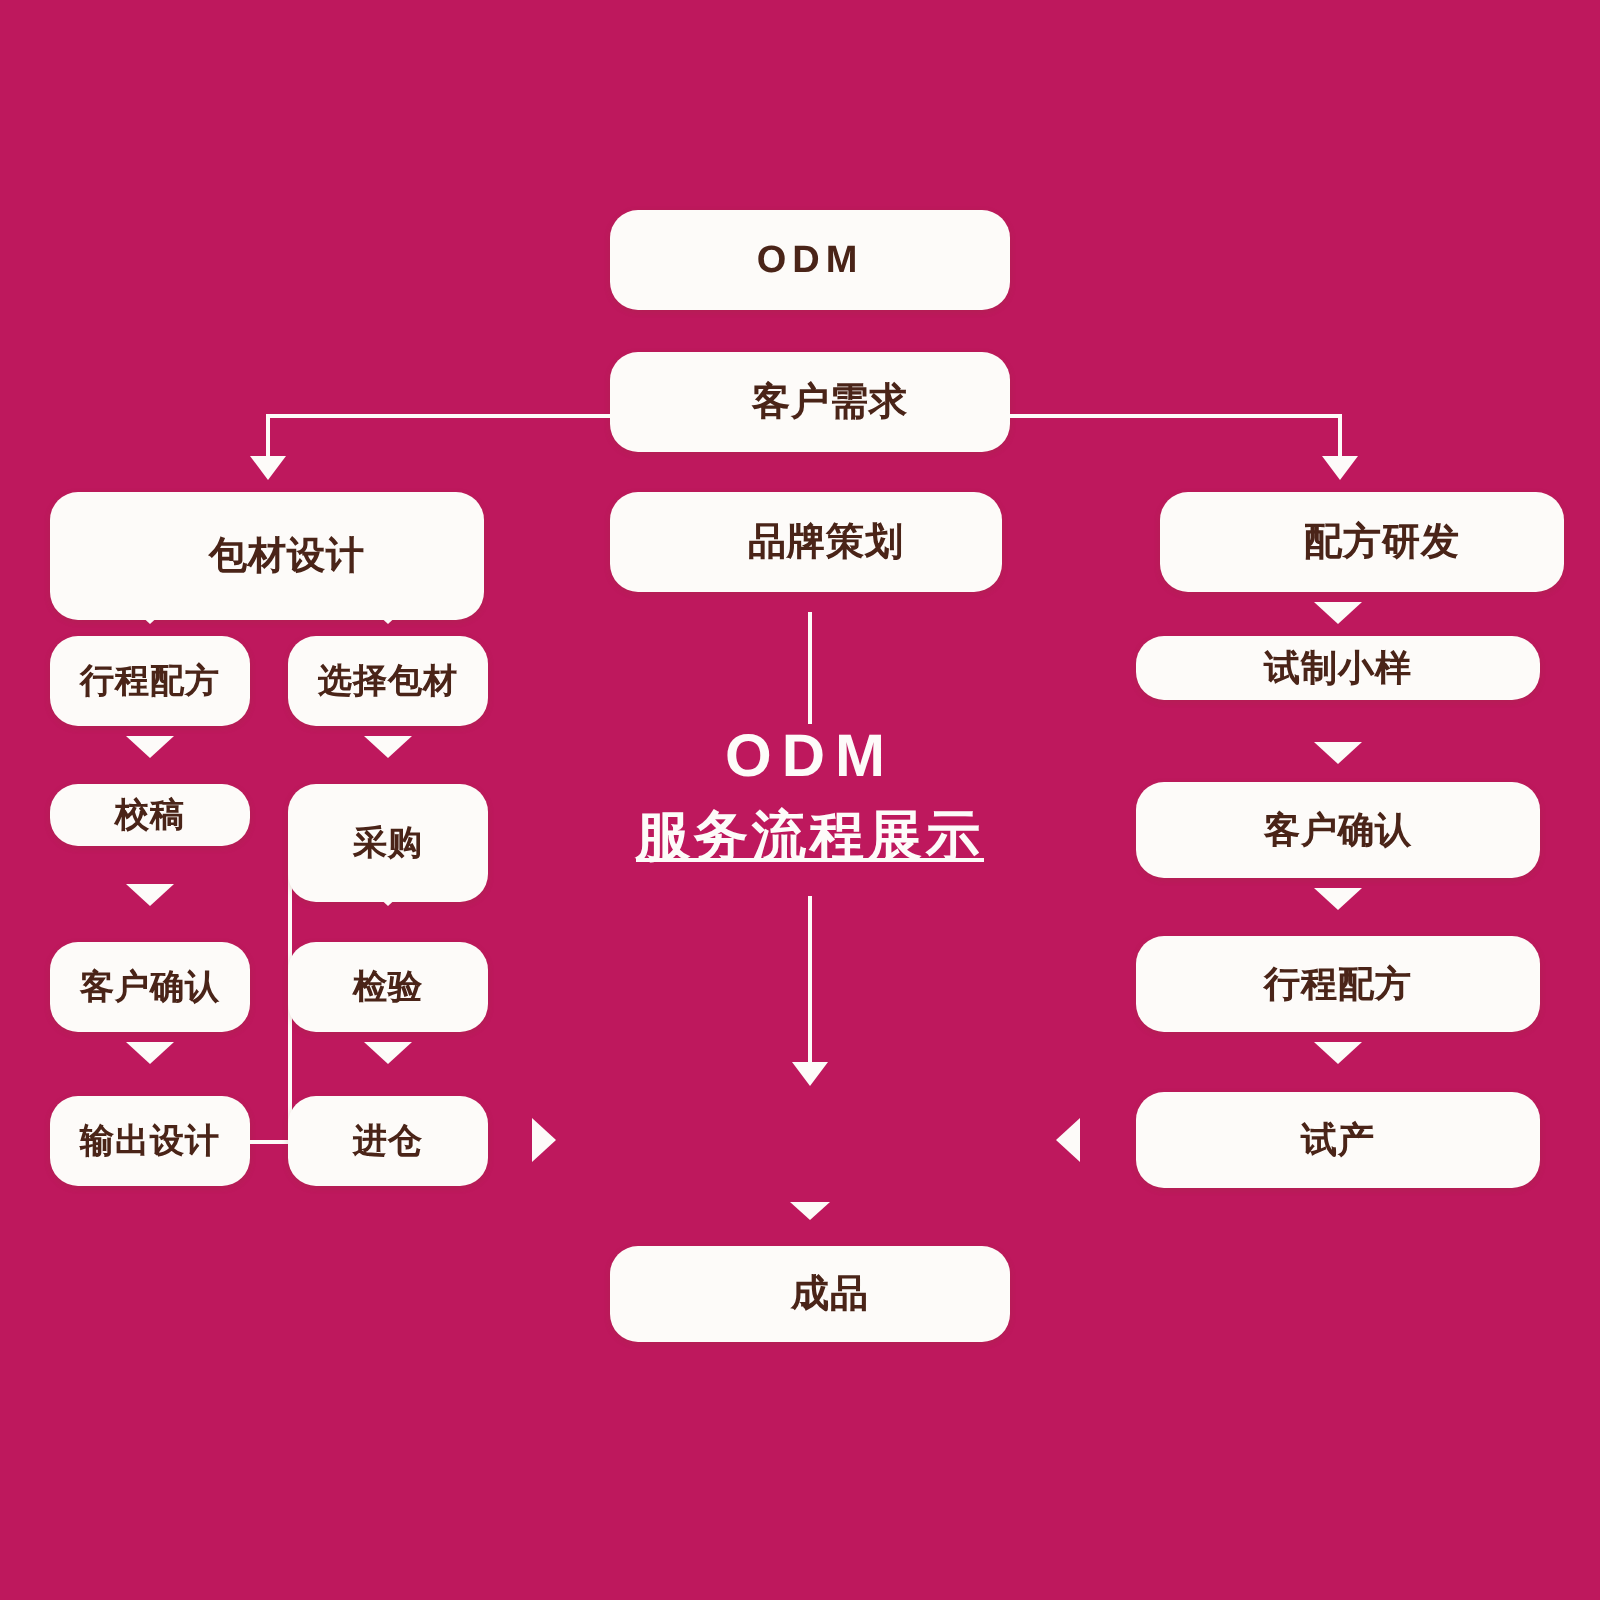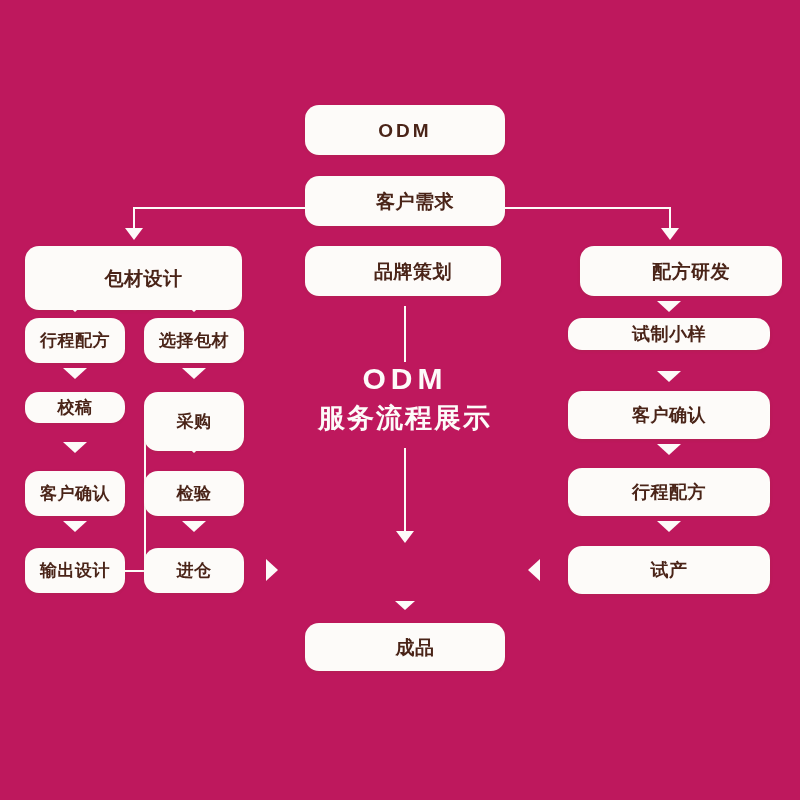--- a/index.html
+++ b/index.html
@@ -111,20 +111,21 @@
   .watermark .wm-top {
     display: block;
     font-size: 30px;
     letter-spacing: 5px;
   }
   .watermark .wm-bottom {
     display: block;
     font-size: 27px;
     letter-spacing: 2px;
     margin-top: 4px;
+    text-decoration: underline;
   }
 </style>
 </head>
 <body style="background: rgb(216, 163, 124);">
 
 <div id="stage" style="background: #be185d;">
 
   <div class="node odm" style="left:305px; top:105px; width:200px; height:50px;">ODM</div>
 
   <div class="node lg" style="left:305px; top:176px; width:200px; height:50px;">客户需求</div>

